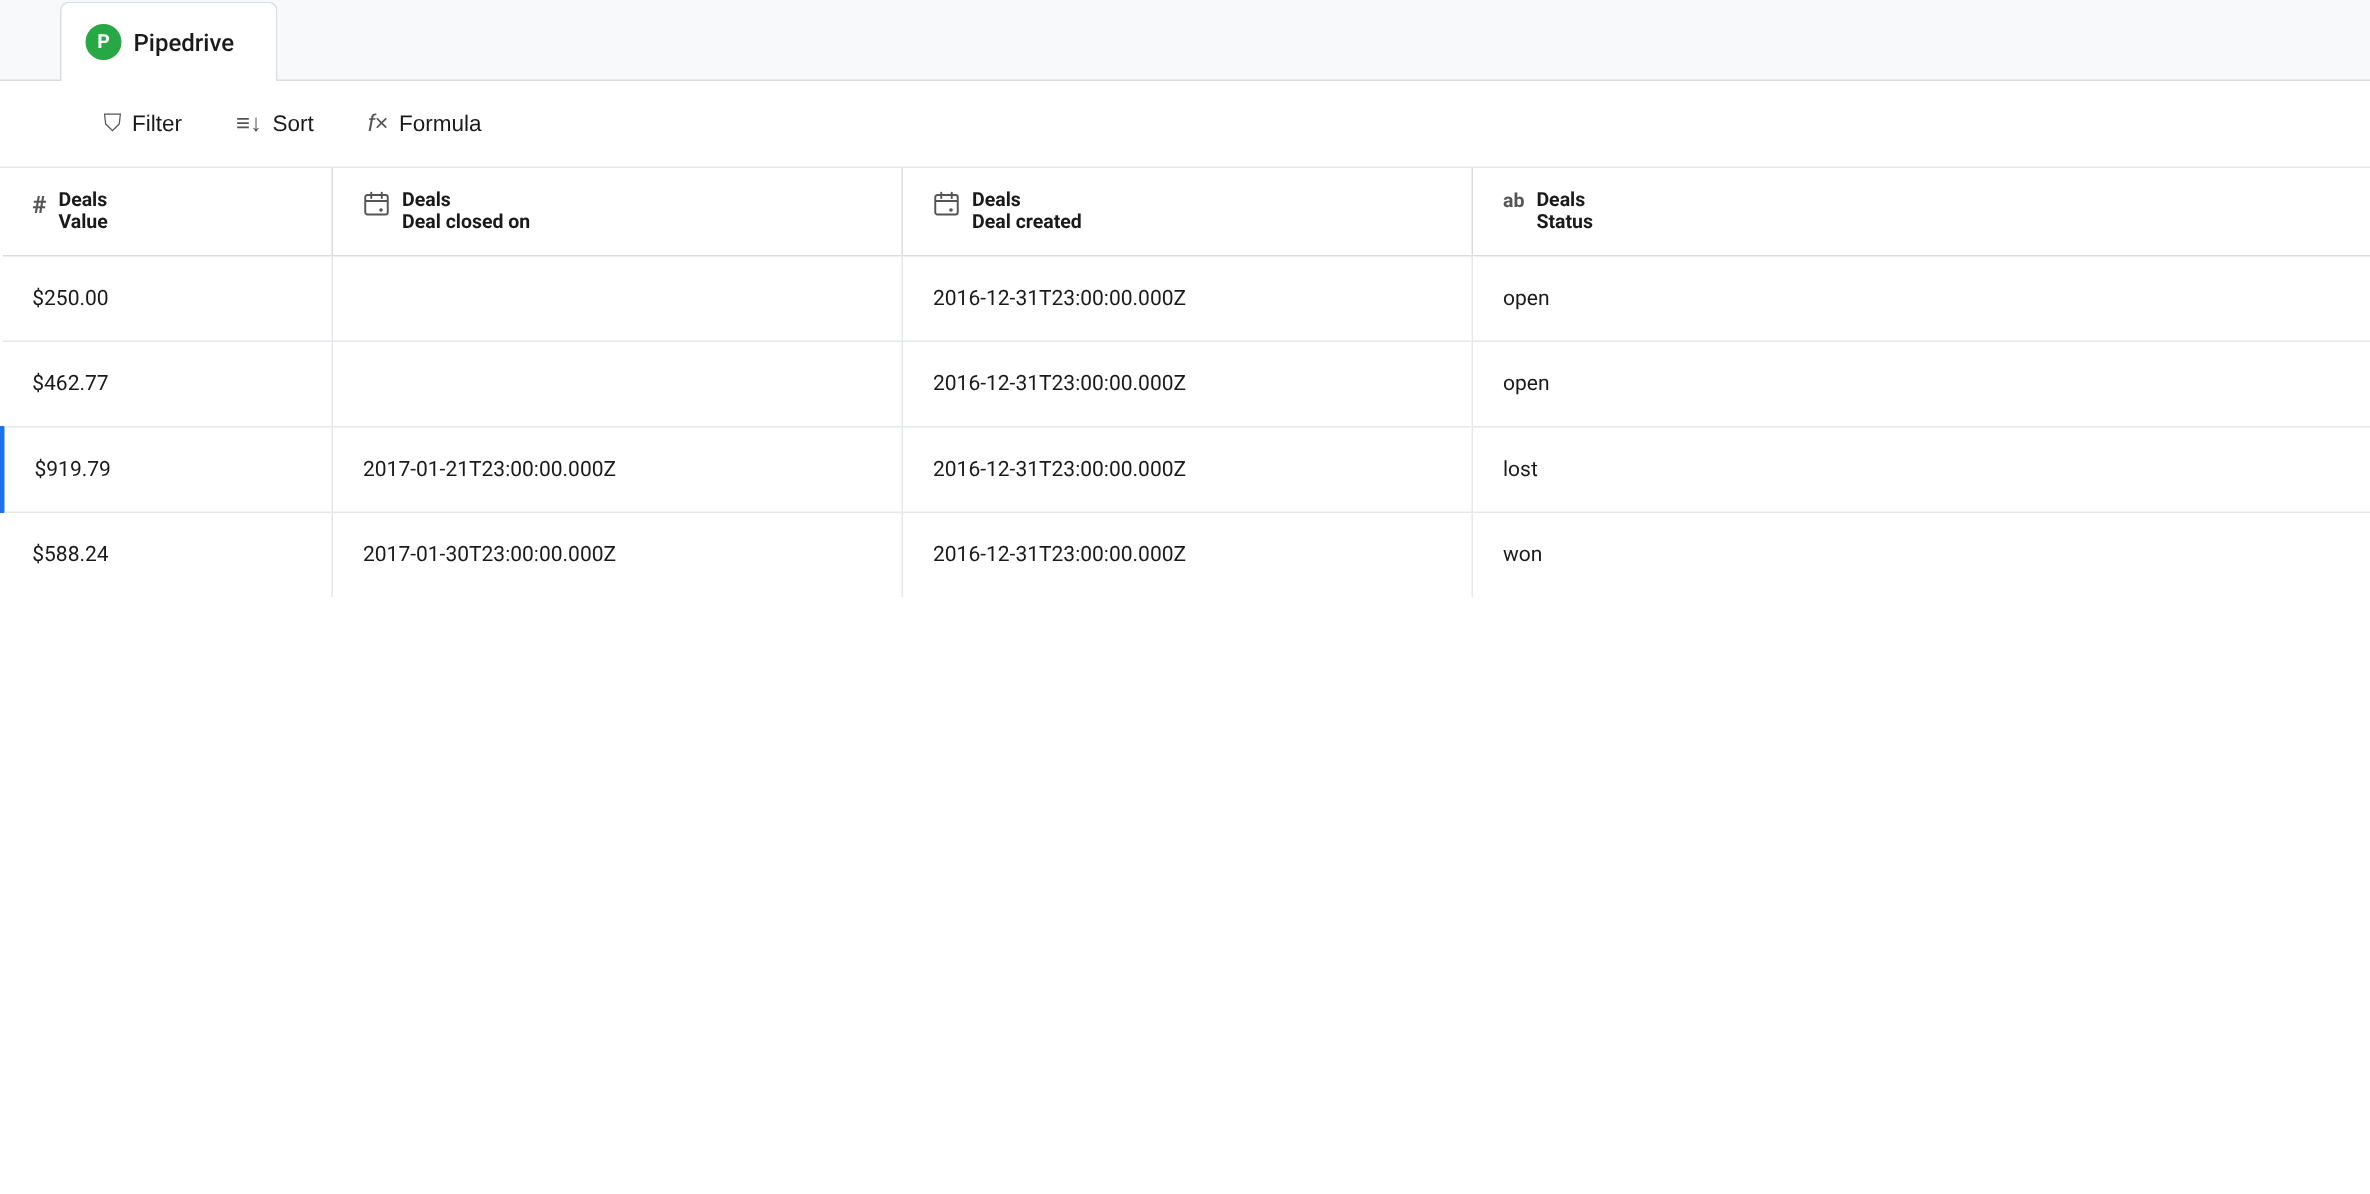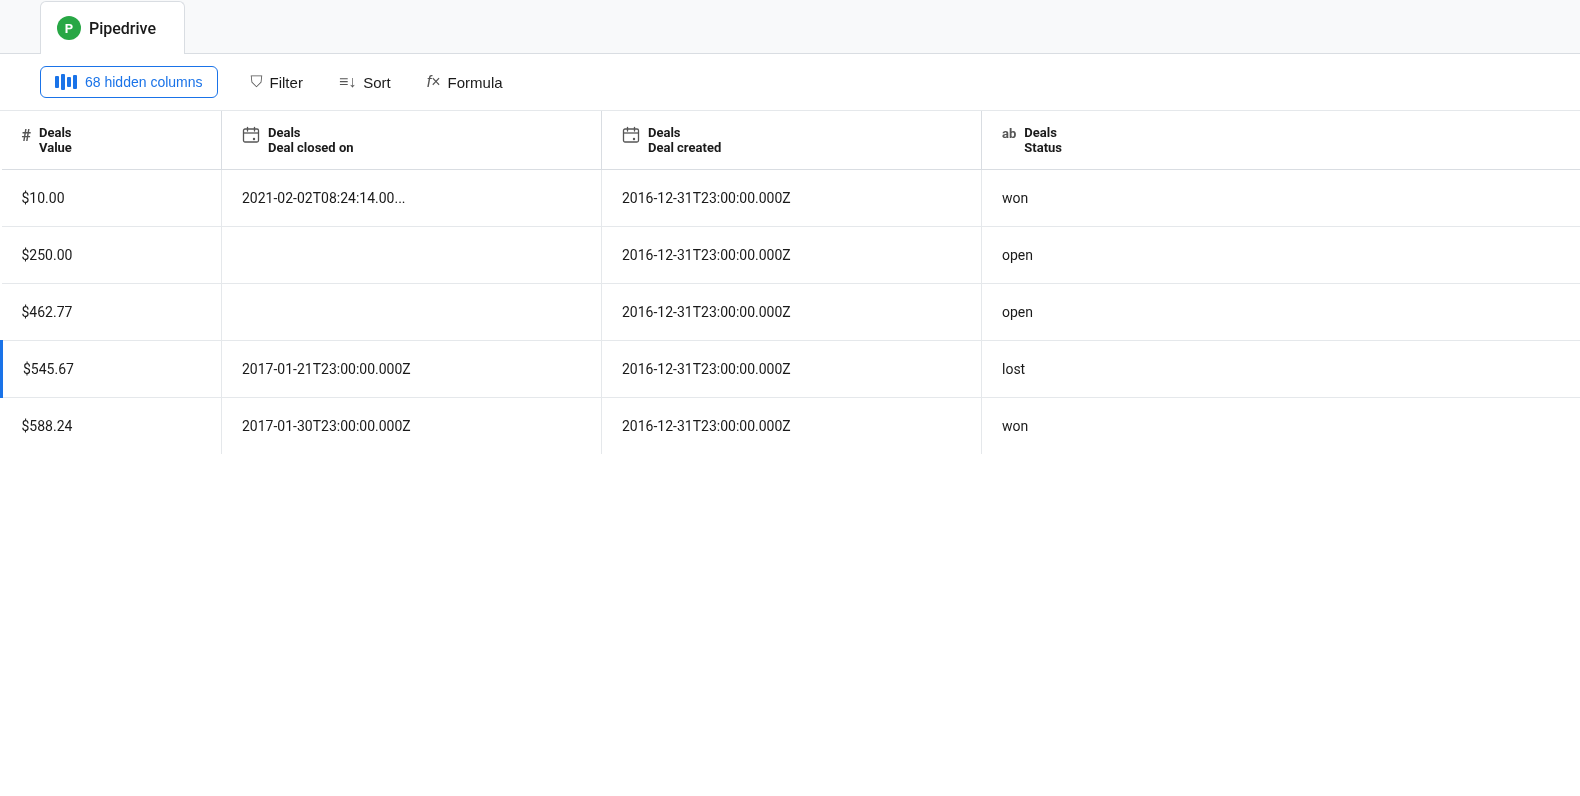--- a/index.html
+++ b/index.html
@@ -223,29 +223,20 @@
 <body>
 
 <div class="tab-bar">
   <div class="tab">
     <div class="tab-logo">P</div>
     <span>Pipedrive</span>
   </div>
 </div>
 
 <div class="toolbar">
-  <button class="hidden-columns-btn">
-    <div class="hidden-columns-icon">
-      <div class="col-bar"></div>
-      <div class="col-bar"></div>
-      <div class="col-bar"></div>
-      <div class="col-bar"></div>
-    </div>
-    <span>68 hidden columns</span>
-  </button>
 
   <div class="toolbar-separator"></div>
 
   <button class="toolbar-btn">
     <span class="toolbar-icon">⛉</span>
     <span>Filter</span>
   </button>
 
   <button class="toolbar-btn">
     <span class="toolbar-icon">≡↓</span>
@@ -316,40 +307,34 @@
             <span class="th-icon" style="font-size:13px;font-weight:700;color:#555;">ab</span>
             <div class="th-text">
               <span class="th-category">Deals</span>
               <span class="th-subtitle">Status</span>
             </div>
           </div>
         </th>
       </tr>
     </thead>
     <tbody id="table-body">
-    <tr>
-          <td>$10.00</td>
-          <td>2021-02-02T08:24:14.00...</td>
-          <td>2016-12-31T23:00:00.000Z</td>
-          <td>won</td>
-        </tr>
         <tr>
           <td>$250.00</td>
           <td></td>
           <td>2016-12-31T23:00:00.000Z</td>
           <td>open</td>
         </tr>
         <tr>
           <td>$462.77</td>
           <td></td>
           <td>2016-12-31T23:00:00.000Z</td>
           <td>open</td>
         </tr>
         <tr class="row-selected">
-          <td>$545.67</td>
+          <td>$919.79</td>
           <td>2017-01-21T23:00:00.000Z</td>
           <td>2016-12-31T23:00:00.000Z</td>
           <td>lost</td>
         </tr>
         <tr>
           <td>$588.24</td>
           <td>2017-01-30T23:00:00.000Z</td>
           <td>2016-12-31T23:00:00.000Z</td>
           <td>won</td>
         </tr>

